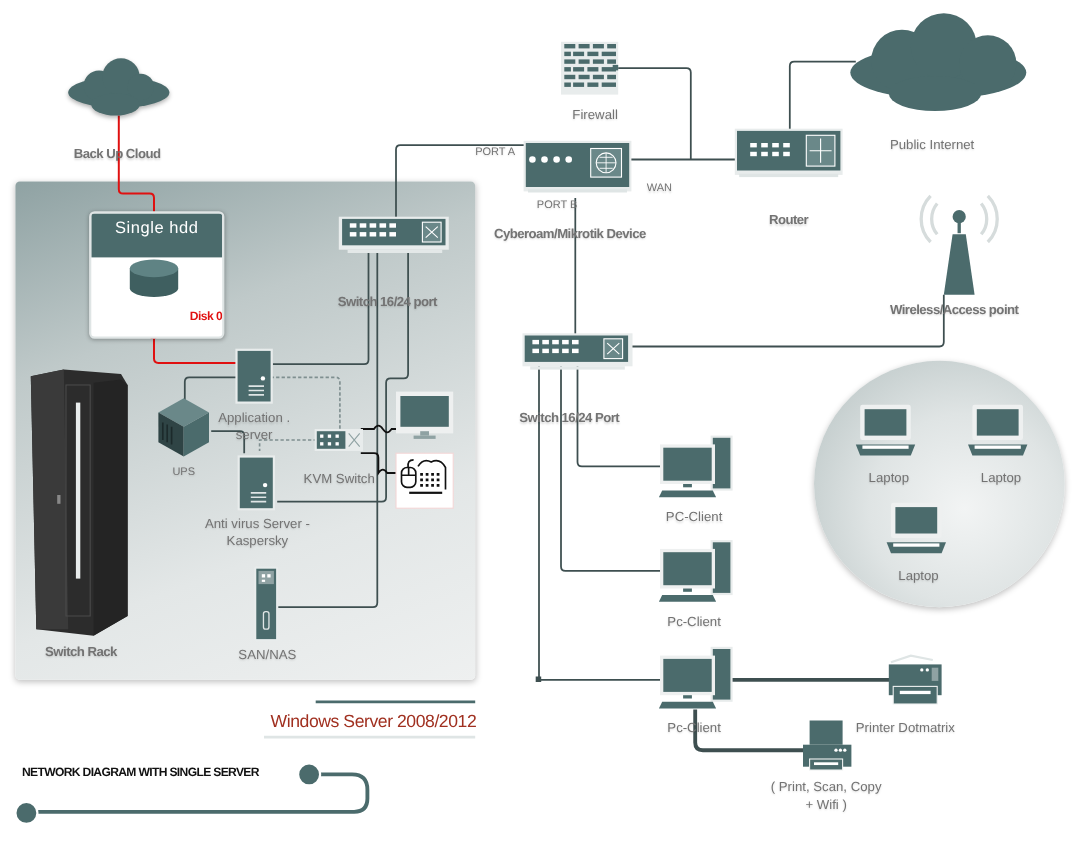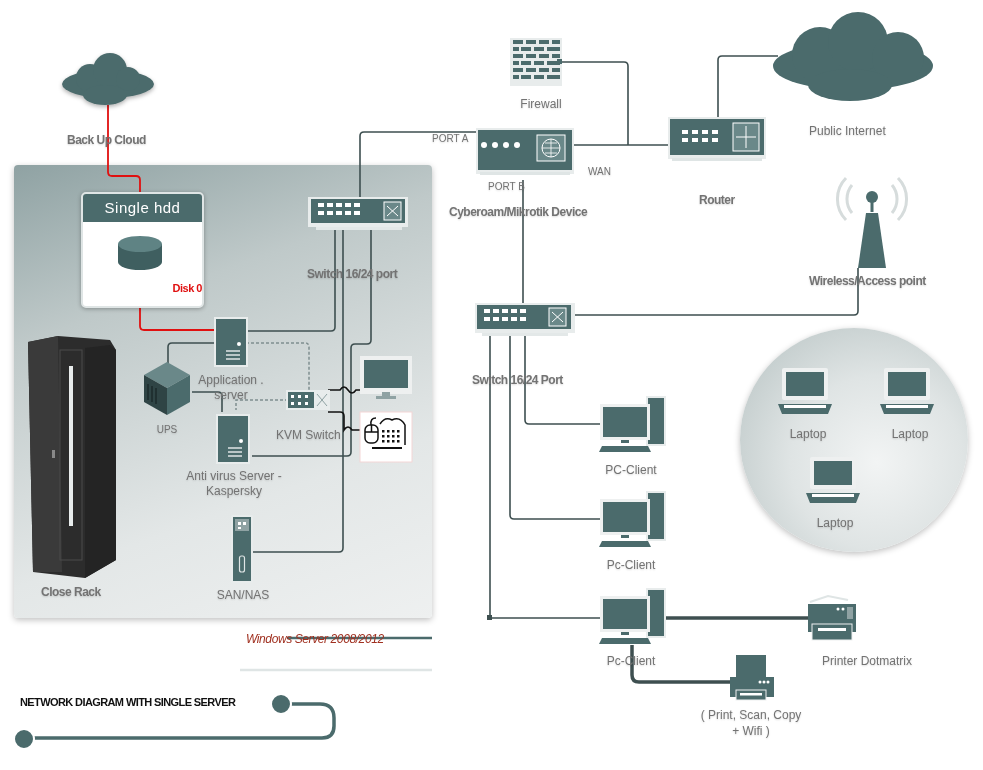--- a/index.html
+++ b/index.html
@@ -6,25 +6,25 @@
   body { width:983px; height:770px; position:relative; overflow:hidden; font-family:"Liberation Sans", sans-serif; color:#222; }
   .lbl { position:absolute; font-size:12px; color:#737373; white-space:nowrap; text-shadow:0 1px 2px rgba(0,0,0,0.15); }
   .lbl-bold { font-weight:bold; letter-spacing:-0.5px; }
   .lbl-c { transform:translateX(-50%); text-align:center; }
   .server-panel { position:absolute; left:14px; top:165px; width:418px; height:453px; border-radius:4px;
     background:linear-gradient(160deg,#8fa2a3 0%,#bfc9c9 30%,#e3e7e7 70%,#eef0f0 100%);
     box-shadow:0 2px 6px rgba(0,0,0,0.25); }
   .teal { fill:#4b6b6c; }
   svg { position:absolute; left:0; top:0; }
   .hdd-card { position:absolute; left:81px; top:192px; width:119px; height:112px; background:#fff; border:2px solid #dfe5e5; border-radius:5px; box-shadow:0 1px 4px rgba(0,0,0,0.3); overflow:hidden; }
-  .hdd-head { background:#4b6b6c; color:#fff; font-size:15px; text-align:center; height:28px; line-height:28px; letter-spacing:0.5px; }
+  .hdd-head { background:#4b6b6c; color:#fff; font-size:15px; text-align:center; height:40px; line-height:28px; letter-spacing:0.5px; }
   .disk-label { position:absolute; left:0; right:0; top:88px; text-align:right; color:#e01010; font-size:11px; font-weight:bold; letter-spacing:-0.5px; }
   .laptop-circle { position:absolute; left:740px; top:328px; width:228px; height:224px; border-radius:50%;
     background:radial-gradient(circle at 60% 60%, #f2f4f4 0%, #dfe4e4 45%, #b4c0c0 100%); box-shadow:0 2px 6px rgba(0,0,0,0.25); }
-  .win-label { position:absolute; left:246px; top:632px; font-size:12px; color:#a03020; letter-spacing:-0.4px;font-style:italic; }
+  .win-label { position:absolute; left:246px; top:648px; font-size:16px; color:#a03020; letter-spacing:-0.4px; }
   .title-label { position:absolute; left:20px; top:696px; font-size:11px; font-weight:bold; letter-spacing:-0.6px; color:#111; }
 </style>
 </head>
 <body>
 
 <div class="server-panel"></div>
 
 <svg width="983" height="770">
   <g fill="none" stroke="#3e4f50" stroke-width="1.6">
 
@@ -387,36 +387,36 @@
 
 <div class="lbl lbl-bold" style="left:67px;top:133px;">Back Up Cloud</div>
 <div class="lbl lbl-bold" style="left:307px;top:267px;">Switch  16/24 port</div>
 <div class="lbl lbl-c" style="left:231px;top:373px;text-align:right;">Application .</div>
 <div class="lbl lbl-c" style="left:231px;top:388px;">server</div>
 <div class="lbl lbl-c" style="left:167px;top:424px;font-size:10px;">UPS</div>
 <div class="lbl" style="left:276px;top:428px;">KVM Switch</div>
 <div class="lbl lbl-c" style="left:234px;top:469px;">Anti virus Server -</div>
 <div class="lbl lbl-c" style="left:234px;top:484px;">Kaspersky</div>
 <div class="lbl lbl-c" style="left:243px;top:588px;">SAN/NAS</div>
-<div class="lbl lbl-bold" style="left:41px;top:585px;">Close Rack</div>
+<div class="lbl lbl-bold" style="left:41px;top:585px;">Switch Rack</div>
 
 <div class="lbl lbl-c" style="left:541px;top:97px;">Firewall</div>
 <div class="lbl" style="left:432px;top:133px;font-size:10px;">PORT A</div>
 <div class="lbl" style="left:588px;top:133px;font-size:10px;margin-top:33px;">WAN</div>
 <div class="lbl" style="left:488px;top:181px;font-size:10px;">PORT B</div>
 <div class="lbl lbl-bold" style="left:449px;top:205px;">Cyberoam/Mikrotik Device</div>
 <div class="lbl lbl-bold" style="left:699px;top:193px;">Router</div>
 <div class="lbl" style="left:809px;top:124px;">Public Internet</div>
 <div class="lbl lbl-bold" style="left:809px;top:274px;">Wireless/Access point</div>
 <div class="lbl lbl-bold" style="left:472px;top:373px;">Switch 16/24 Port</div>
 
 <div class="lbl lbl-c" style="left:631px;top:463px;">PC-Client</div>
 <div class="lbl lbl-c" style="left:631px;top:558px;">Pc-Client</div>
 <div class="lbl lbl-c" style="left:631px;top:654px;">Pc-Client</div>
-<div class="lbl" style="left:778px;top:654px;margin-left:44px;">Printer Dotmatrix</div>
+<div class="lbl" style="left:778px;top:654px;">Printer Dotmatrix</div>
 <div class="lbl lbl-c" style="left:751px;top:708px;">( Print, Scan, Copy</div>
 <div class="lbl lbl-c" style="left:751px;top:724px;">+ Wifi )</div>
 
 <div class="lbl lbl-c" style="left:808px;top:427px;">Laptop</div>
 <div class="lbl lbl-c" style="left:910px;top:427px;">Laptop</div>
 <div class="lbl lbl-c" style="left:835px;top:516px;">Laptop</div>
 
 <div class="win-label">Windows Server 2008/2012</div>
 <div class="title-label">NETWORK DIAGRAM WITH SINGLE SERVER</div>
 

